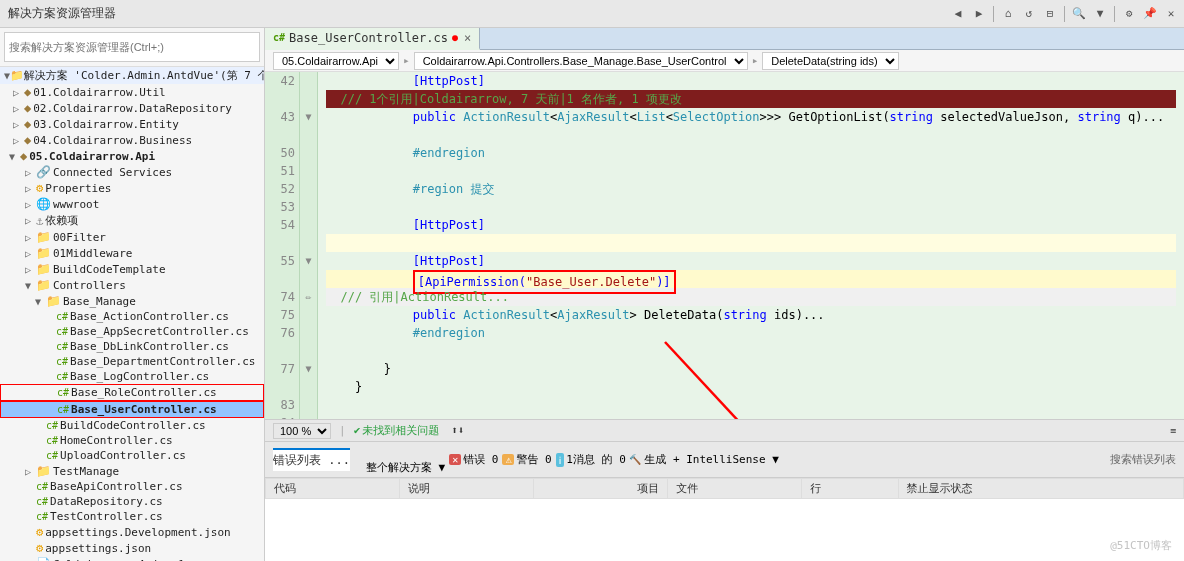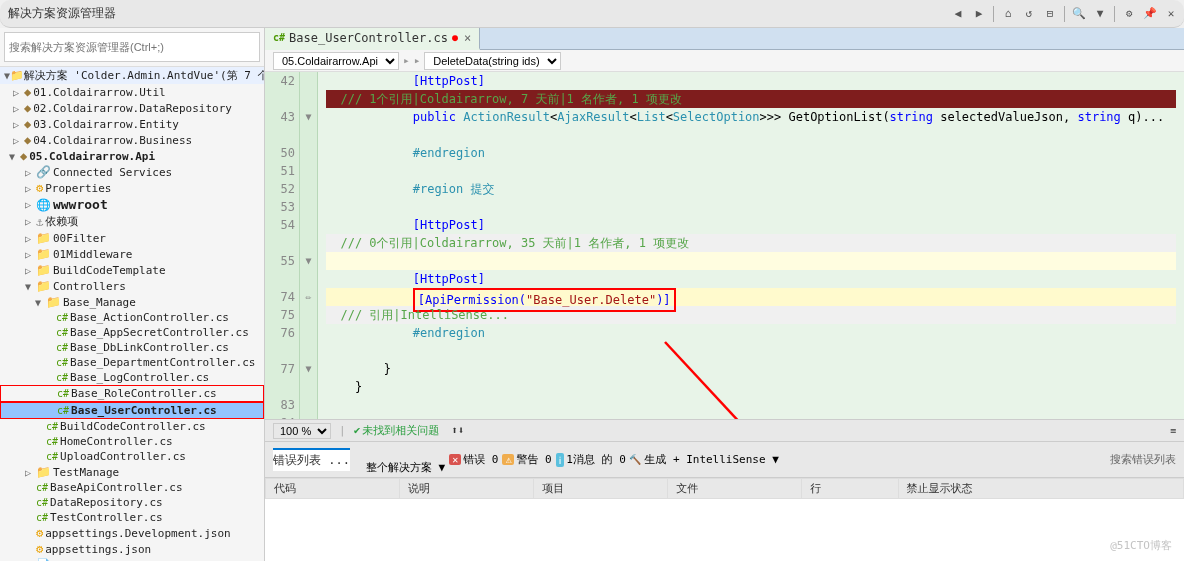--- a/index.html
+++ b/index.html
@@ -1,21 +1,21 @@
 <!DOCTYPE html>
 <html><head>
   <meta charset="utf-8">
   <style>
     * { margin: 0; padding: 0; box-sizing: border-box; }
     body { font-family: 'Consolas', 'Microsoft YaHei', monospace; font-size: 12px; background: #f0f0f0; overflow: hidden; }
     
     .main-container { display: flex; flex-direction: column; width: 1184px; height: 561px; background: #f0f0f0; }
     
     
-    .toolbar { background: #e8e8e8; border-bottom: 1px solid #ccc; padding: 2px 4px; display: flex; align-items: center; gap: 4px; height: 28px; border-radius: 10px; }
+    .toolbar { background: #e8e8e8; border-bottom: 1px solid #ccc; padding: 2px 4px; display: flex; align-items: center; gap: 4px; height: 28px; }
     .toolbar-title { font-size: 12px; color: #333; padding: 0 4px; }
     .toolbar-sep { width: 1px; background: #aaa; height: 16px; margin: 0 2px; }
     .toolbar-btn { width: 18px; height: 18px; display: inline-flex; align-items: center; justify-content: center; cursor: pointer; color: #555; font-size: 11px; }
     
     
     .content-area { display: flex; flex: 1; overflow: hidden; }
     
     
     .sidebar { width: 265px; background: #f5f5f5; border-right: 1px solid #ccc; display: flex; flex-direction: column; overflow: hidden; }
     .sidebar-search { padding: 4px; border-bottom: 1px solid #ddd; }
@@ -131,21 +131,21 @@
           <span style="font-size:11px;">Connected Services</span>
         </div>
         <div class="tree-item" style="padding-left:20px;">
           <span class="expand-icon">▷</span>
           <span style="color:#e8a000; margin-right:2px;">⚙</span>
           <span style="font-size:11px;">Properties</span>
         </div>
         <div class="tree-item" style="padding-left:20px;">
           <span class="expand-icon">▷</span>
           <span style="color:#e8a000; margin-right:2px;">🌐</span>
-          <span style="font-size:13px;font-weight:bold;">wwwroot</span>
+          <span style="font-size:11px;">wwwroot</span>
         </div>
         <div class="tree-item" style="padding-left:20px;">
           <span class="expand-icon">▷</span>
           <span style="color:#888; margin-right:2px;">⚓</span>
           <span style="font-size:11px;">依赖项</span>
         </div>
         <div class="tree-item" style="padding-left:20px;">
           <span class="expand-icon">▷</span>
           <span style="color:#e8a000; margin-right:2px;">📁</span>
           <span style="font-size:11px;">00Filter</span>
@@ -267,20 +267,23 @@
           <span style="color:#f00; font-size:10px;">●</span>
           <span style="margin-left:2px; color:#666;">×</span>
         </div>
       </div>
 
       <div class="breadcrumb-bar">
         <select class="breadcrumb-dropdown">
           <option>05.Coldairarrow.Api</option>
         </select>
         <span class="breadcrumb-sep">▸</span>
+        <select class="breadcrumb-dropdown">
+          <option>Coldairarrow.Api.Controllers.Base_Manage.Base_UserControl</option>
+        </select>
         <span class="breadcrumb-sep">▸</span>
         <select class="breadcrumb-dropdown">
           <option>DeleteData(string ids)</option>
         </select>
       </div>
 
       <div class="code-editor" style="position:relative;">
 
         <div style="background:#daeeda; border-right:1px solid #b8d8b8; min-width:35px; text-align:right; padding-right:4px; user-select:none; font-size:12px; line-height:18px;">
           <div style="height:18px; line-height:18px; color:#888;">42</div>
@@ -343,31 +346,31 @@
           <div style="height:18px; white-space:pre;">            <span style="color:#2b91af;">#endregion</span></div>
 
           <div style="height:18px;"></div>
 
           <div style="height:18px; white-space:pre;">            <span style="color:#2b91af;">#region 提交</span></div>
 
           <div style="height:18px;"></div>
 
           <div style="height:18px; white-space:pre;">            <span class="keyword-blue">[HttpPost]</span></div>
 
-          <div style="height:18px; white-space:pre; background:#f0f0f0;">  <span class="inline-comment">/// 0个引用|Coldairarrow, 35 天前|1 名作者, 1 项更改</span></div>
 
 
           <div style="height:18px; white-space:pre; background:#fffde0;">            </div>
 
           <div style="height:18px; white-space:pre;">            <span class="keyword-blue">[HttpPost]</span></div>
 
           <div style="height:18px; white-space:pre; background:#fffacd;">            <span style="border:2px solid red; padding:1px 3px; display:inline-block;"><span class="keyword-blue">[ApiPermission(<span style="color:#a31515;">"Base_User.Delete"</span>)]</span></span></div>
 
-          <div style="height:18px; white-space:pre; background:#f0f0f0;">  <span class="inline-comment">/// 引用|IntelliSense...</span></div>
-
+          <div style="height:18px; white-space:pre; background:#f0f0f0;">  <span class="inline-comment">/// 引用|ActionResult...</span></div>
+
+          <div style="height:18px; white-space:pre;">            <span class="keyword-blue">public</span> <span class="type-cyan">ActionResult</span>&lt;<span class="type-cyan">AjaxResult</span>&gt; DeleteData(<span class="keyword-blue">string</span> ids)...</div>
 
           <div style="height:18px; white-space:pre;">            <span style="color:#2b91af;">#endregion</span></div>
 
           <div style="height:18px;"></div>
 
           <div style="height:18px; white-space:pre;">        }</div>
 
           <div style="height:18px; white-space:pre;">    }</div>
 
           <div style="position:absolute; left:380px; top:250px; pointer-events:none; z-index:10;">
@@ -423,21 +426,21 @@
           <span style="margin-left:auto;">
             <span style="font-size:11px; color:#666;">搜索错误列表</span>
           </span>
         </div>
         <div class="error-content">
           <table class="error-table">
             <thead>
               <tr>
                 <th style="cursor:pointer;">代码</th>
                 <th style="cursor:pointer;">说明</th>
-                <th style="cursor:pointer;">项目</th>
+                <th style="cursor:pointer;text-align:right;">项目</th>
                 <th style="cursor:pointer;">文件</th>
                 <th style="cursor:pointer;">行</th>
                 <th style="cursor:pointer;">禁止显示状态</th>
               </tr>
             </thead>
             <tbody>
               
             </tbody>
           </table>
         </div>

